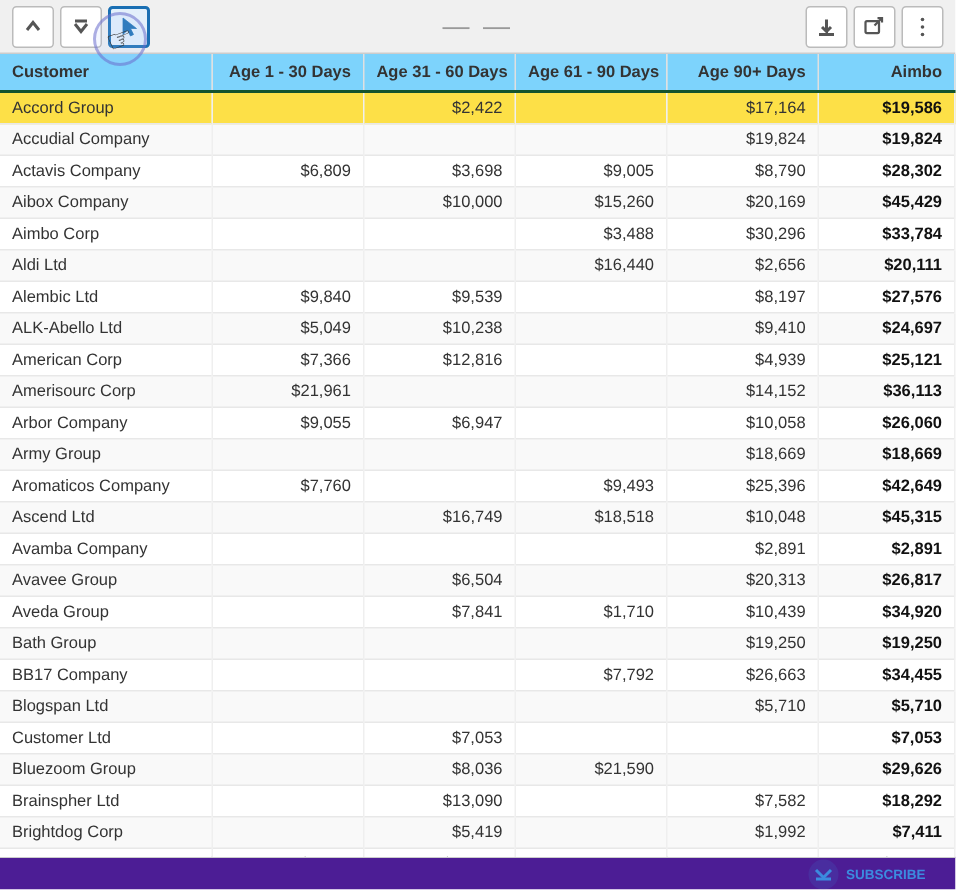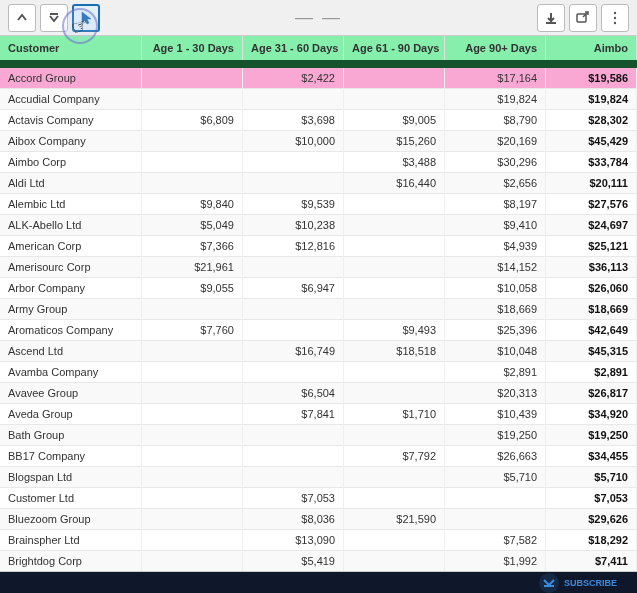--- a/index.html
+++ b/index.html
@@ -56,22 +56,22 @@
       overflow-x: hidden;
       height: calc(593px - 36px - 22px);
       position: relative;
     }
     table {
       width: 100%;
       border-collapse: collapse;
       table-layout: fixed;
     }
     thead tr {
-      background: #86efac;
-      border-bottom: 8px solid #14532d;
+      background: #7dd3fc;
+      border-bottom: 2px solid #14532d;
       margin-left: 32px;
     }
     thead th {
       padding: 6px 8px;
       text-align: right;
       font-weight: 600;
       font-size: 11px;
       color: #333;
       border-right: 1px solid #e0e0e0;
       white-space: nowrap;
@@ -82,21 +82,21 @@
     tbody tr {
       border-bottom: 1px solid #e8e8e8;
     }
     tbody tr:nth-child(odd) {
       background: #fff;
     }
     tbody tr:nth-child(even) {
       background: #f9f9f9;
     }
     tbody tr.highlighted {
-      background: #f9a8d4;
+      background: #fde047;
     }
     tbody td {
       padding: 4px 8px;
       text-align: right;
       font-size: 11px;
       color: #333;
       border-right: 1px solid #efefef;
       white-space: nowrap;
     }
     tbody td:first-child {
@@ -108,21 +108,21 @@
       color: #111 !important;
     }
     .col-customer { width: 140px; }
     .col-age1 { width: 100px; }
     .col-age2 { width: 100px; }
     .col-age3 { width: 100px; }
     .col-age4 { width: 100px; }
     .col-total { width: 90px; }
     .footer-bar {
       height: 22px;
-      background: #0f172a;
+      background: #4c1d95;
       border-top: 1px solid #ccc;
       display: flex;
       align-items: center;
       justify-content: flex-end;
       padding-right: 20px;
     }
     .cursor-overlay {
       position: absolute;
       top: 8px;
       left: 62px;

